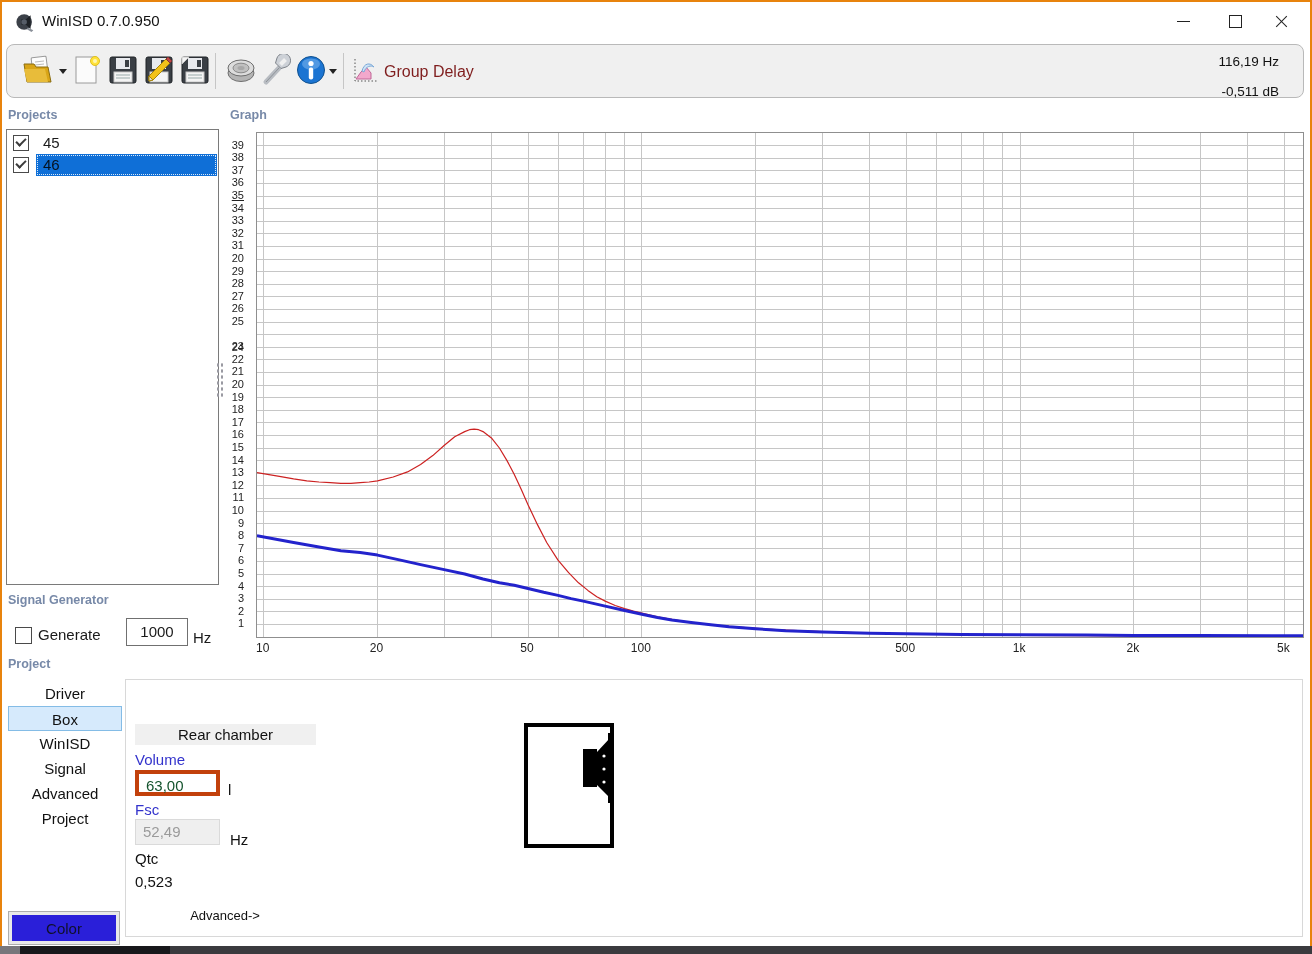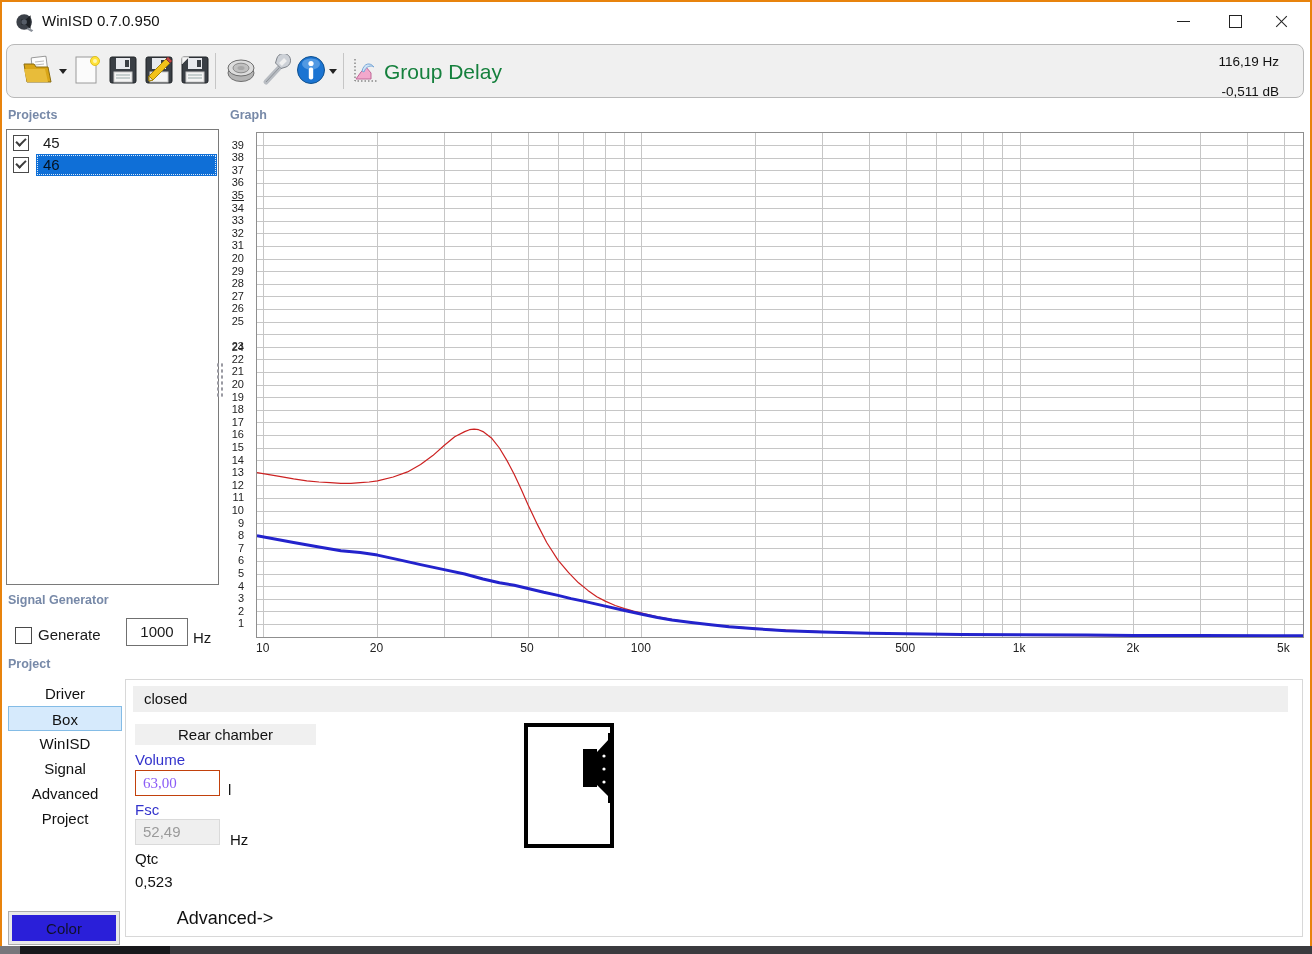--- a/index.html
+++ b/index.html
@@ -18,21 +18,21 @@
   .glyph-x1,.glyph-x2{position:absolute;left:16px;top:19px;width:15px;border-top:1px solid #222;}
   .glyph-x1{transform:rotate(45deg);} .glyph-x2{transform:rotate(-45deg);}
 
   
   .toolbar{position:absolute;left:6px;top:44px;width:1298px;height:54px;background:#f0f0f0;
            border:1px solid #b9b9b9;border-radius:8px;box-sizing:border-box;}
   .tbicon{position:absolute;top:9px;width:32px;height:32px;}
   .tbsep{position:absolute;top:8px;width:1px;height:36px;background:#c6c6c6;}
   .dd-arrow{position:absolute;top:24px;width:0;height:0;border-left:4px solid transparent;
             border-right:4px solid transparent;border-top:5px solid #222;}
-  .gd-label{position:absolute;left:377px;top:0;height:54px;line-height:54px;font-size:21px;color:#15803d;}
+  .gd-label{position:absolute;left:377px;top:0;height:54px;line-height:54px;font-size:16px;color:#7f1d1d;}
   .readout{position:absolute;right:24px;font-size:13.5px;color:#111;text-align:right;}
   .readout1{top:9px;} .readout2{top:39px;}
 
   
   .seclabel{position:absolute;font-size:12.5px;font-weight:bold;color:#7789a8;}
 
   
   .plist{position:absolute;left:6px;top:129px;width:213px;height:456px;background:#fff;
          border:1px solid #7a7a7a;box-sizing:border-box;padding-top:2px;}
   .prow{position:relative;height:22px;line-height:22px;font-size:15px;}
@@ -68,25 +68,25 @@
   
   .content{position:absolute;left:125px;top:679px;width:1178px;height:258px;background:#fff;
            border:1px solid #d8d8d8;box-sizing:border-box;}
   .chead{position:absolute;left:133px;top:686px;width:1155px;height:26px;background:#efefef;
          line-height:26px;font-size:15px;padding-left:11px;box-sizing:border-box;color:#111;}
   .rearbtn{position:absolute;left:135px;top:724px;width:181px;height:21px;background:#f0f0f0;
            text-align:center;line-height:21px;font-size:15px;color:#111;}
   .bluelabel{position:absolute;font-size:15px;color:#3333cc;}
   .field{position:absolute;width:85px;height:26px;box-sizing:border-box;font-size:15px;
          line-height:24px;padding-left:7px;}
-  .field.enabled{border:1px solid #c2410c;background:#fff;color:#8b5cf6;font-family:Liberation Serif, serif;}
+  .field.enabled{border:4px solid #c2410c;background:#fff;color:#14532d;}
   .field.disabled{border:1px solid #dadada;background:#efefef;color:#9b9b9b;}
   .unit{position:absolute;font-size:15px;color:#111;}
   .plain{position:absolute;font-size:15px;color:#111;}
-  .advbtn{position:absolute;left:135px;top:908px;width:180px;text-align:center;font-size:18px;color:#111;}
+  .advbtn{position:absolute;left:135px;top:908px;width:180px;text-align:center;font-size:13px;color:#111;}
 
   
   .colorbtn{position:absolute;left:8px;top:911px;width:112px;height:34px;border:1px solid #adadad;
             background:#e9e9e9;box-sizing:border-box;}
   .colorbtn .fill{position:absolute;inset:3px;display:flex;align-items:center;justify-content:center;
                   font-size:15px;color:#10102a;}
 
   .taskstrip{position:absolute;left:0;right:0;bottom:0;height:8px;background:#3a3a3e;z-index:70;}
   .taskstrip .seg1{position:absolute;left:0;width:20px;height:8px;background:#77777c;}
   .taskstrip .seg2{position:absolute;left:20px;width:150px;height:8px;background:#18181b;}
@@ -331,21 +331,20 @@
 
   <div class="seclabel" style="left:8px;top:657px">Project</div>
   <div class="tab" style="top:681px">Driver</div>
   <div class="tab sel" style="top:706px">Box</div>
   <div class="tab" style="top:731px">WinISD</div>
   <div class="tab" style="top:756px">Signal</div>
   <div class="tab" style="top:781px">Advanced</div>
   <div class="tab" style="top:806px">Project</div>
 
   <div class="content"></div>
-  <div class="chead">closed</div>
   <div class="rearbtn">Rear chamber</div>
 
   <div class="bluelabel" style="left:135px;top:751px">Volume</div>
   <div class="field enabled" style="left:135px;top:770px">63,00</div>
   <div class="unit" style="left:228px;top:781px">l</div>
 
   <div class="bluelabel" style="left:135px;top:801px">Fsc</div>
   <div class="field disabled" style="left:135px;top:819px">52,49</div>
   <div class="unit" style="left:230px;top:831px">Hz</div>
 

